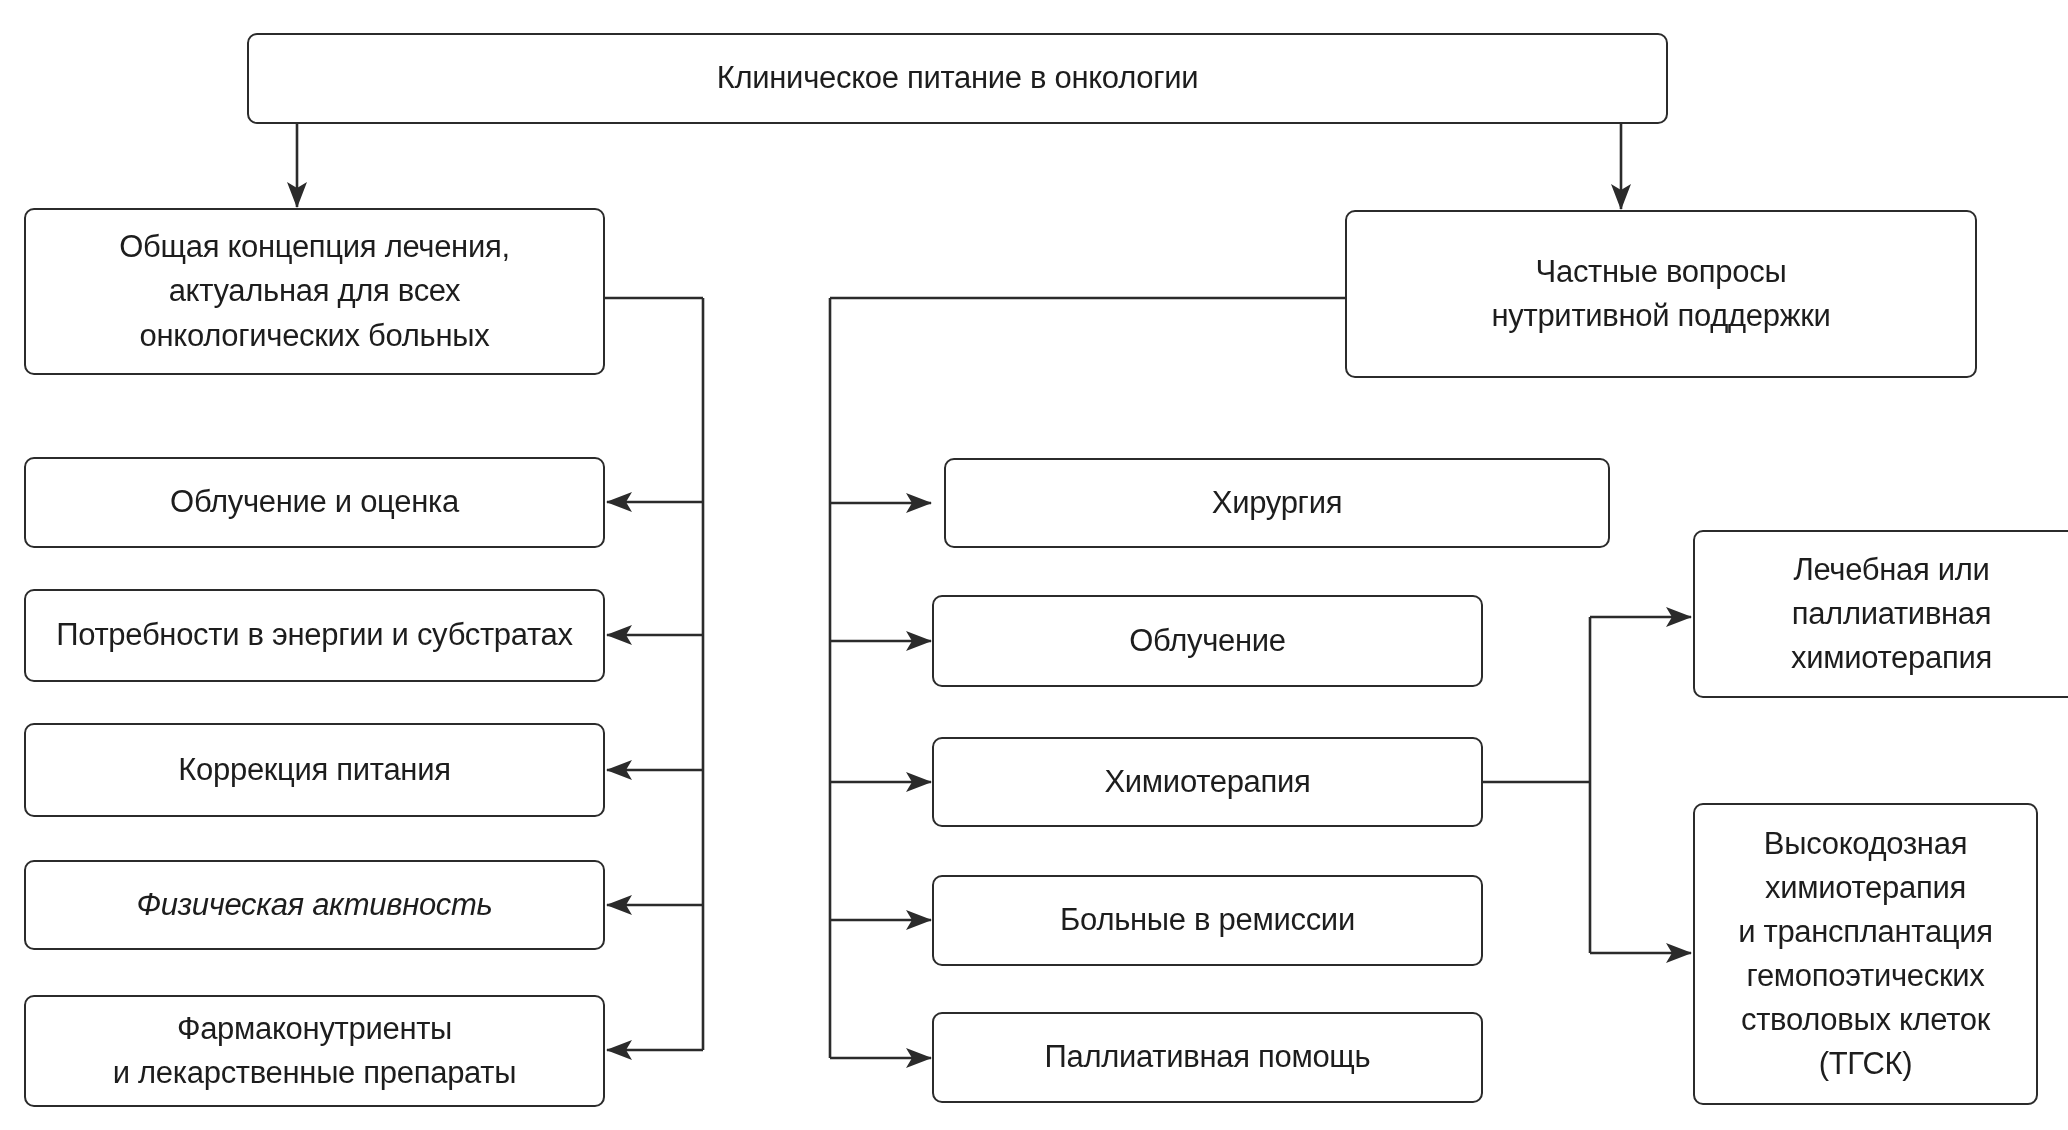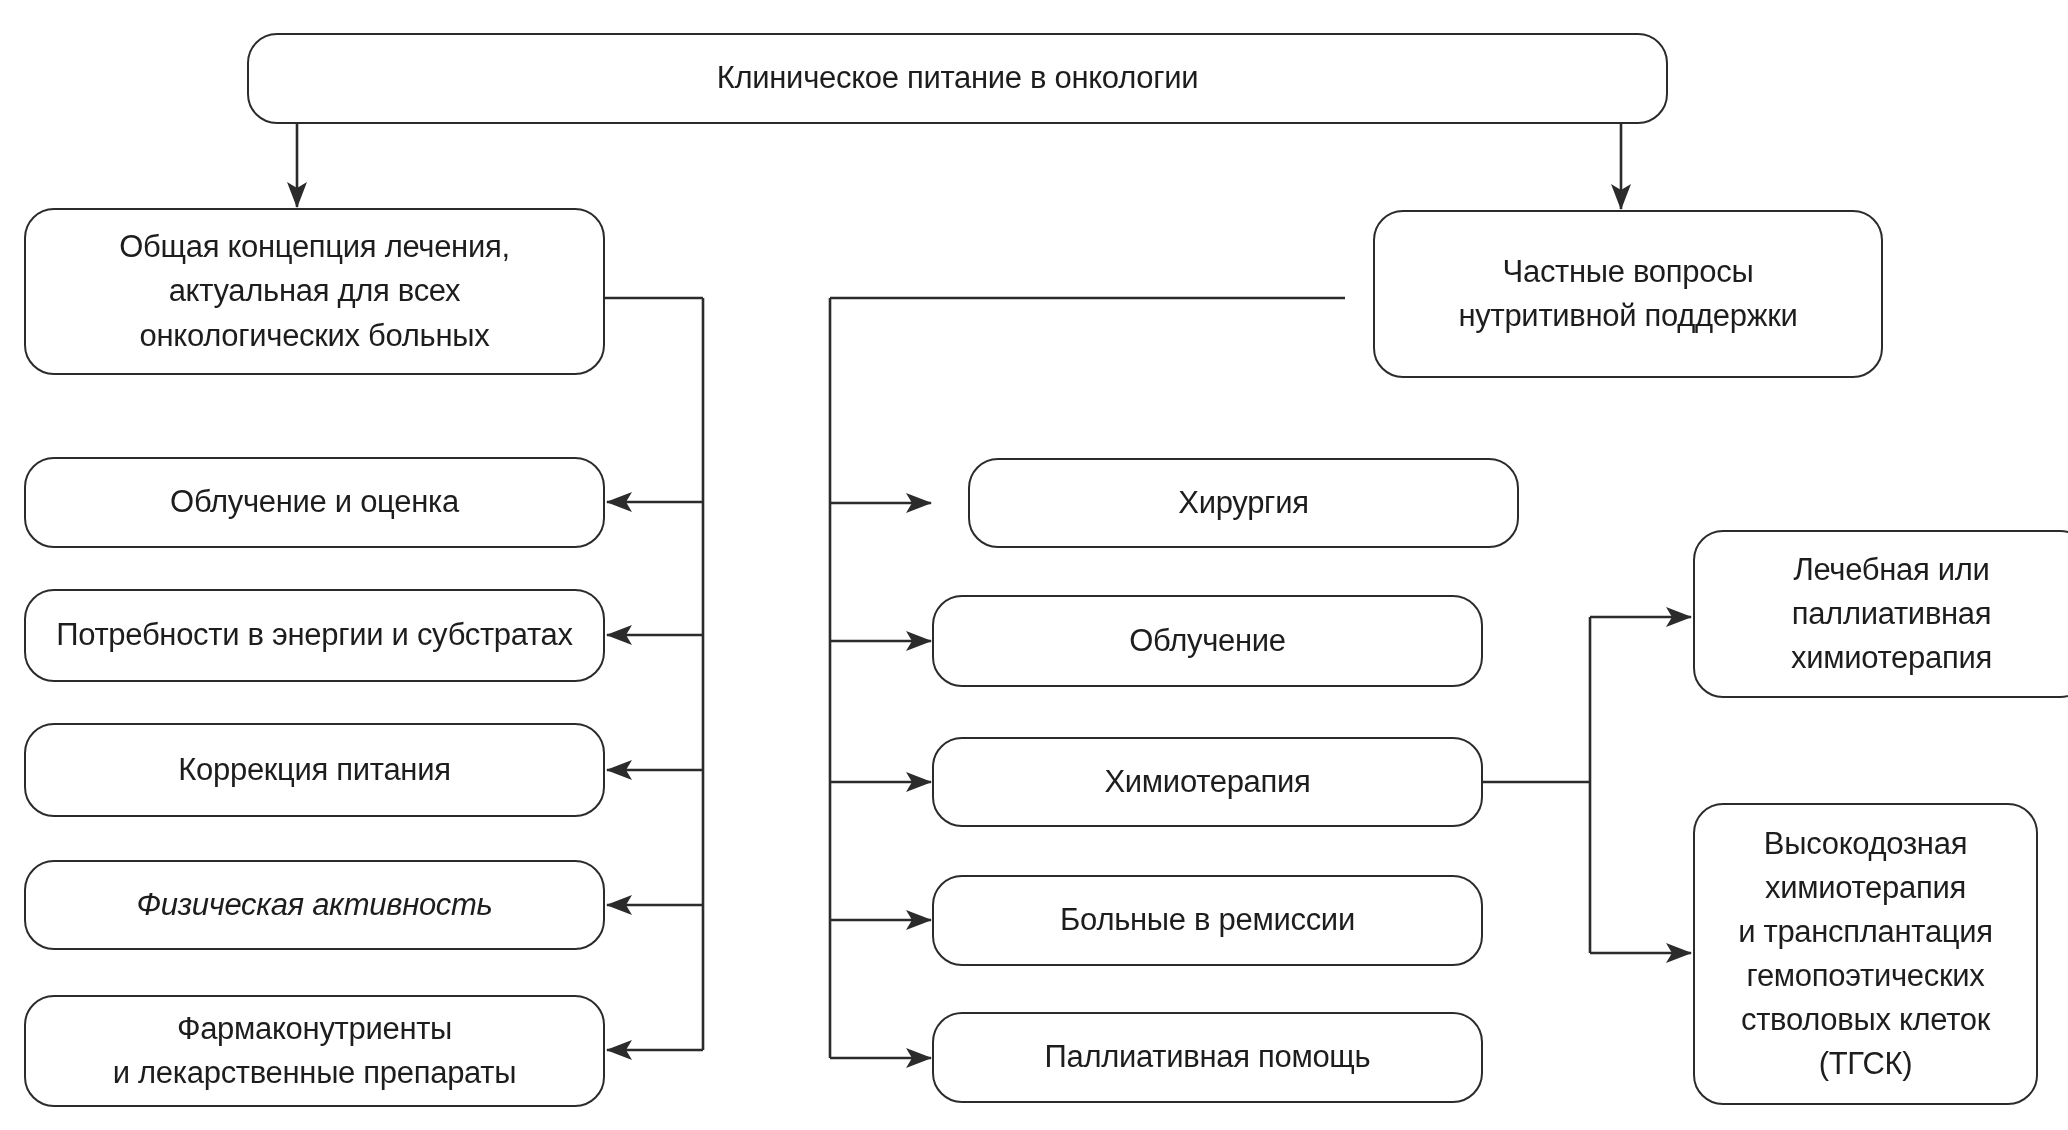--- a/index.html
+++ b/index.html
@@ -28,21 +28,21 @@
     fill: none;
   }
   #arrowhead polygon {
     fill: var(--line-color, #2b2b2b);
   }
   .box {
     position: absolute;
     box-sizing: border-box;
     background: var(--box-bg, #ffffff);
     border: 2.6px solid var(--line-color, #2b2b2b);
-    border-radius: 30px;
+    border-radius: 10px;
     display: flex;
     align-items: center;
     justify-content: center;
     text-align: center;
     padding: 14px 22px;
   }
   .box .label {
     white-space: pre-line;
     font-size: 31px;
     line-height: 1.42;
@@ -90,21 +90,21 @@
   <div class="box" style="left:247px; top:33px; width:1421px; height:91px;">
     <span class="label">Клиническое питание в онкологии</span>
   </div>
 
   <div class="box" style="left:24px; top:208px; width:581px; height:167px;">
     <span class="label">Общая концепция лечения,
 актуальная для всех
 онкологических больных</span>
   </div>
 
-  <div class="box" style="left:1373px; top:210px; width:510px; height:168px;">
+  <div class="box" style="left:1345px; top:210px; width:632px; height:168px;">
     <span class="label">Частные вопросы
 нутритивной поддержки</span>
   </div>
 
   <div class="box" style="left:24px; top:457px; width:581px; height:91px;">
     <span class="label">Облучение и оценка</span>
   </div>
 
   <div class="box" style="left:24px; top:723px; width:581px; height:94px;">
     <span class="label">Коррекция питания</span>
@@ -116,21 +116,21 @@
 
   <div class="box" style="left:24px; top:860px; width:581px; height:90px;font-style:italic;">
     <span class="label">Физическая активность</span>
   </div>
 
   <div class="box" style="left:24px; top:995px; width:581px; height:112px;">
     <span class="label">Фармаконутриенты
 и лекарственные препараты</span>
   </div>
 
-  <div class="box" style="left:968px; top:458px; width:551px; height:90px;">
+  <div class="box" style="left:944px; top:458px; width:666px; height:90px;">
     <span class="label">Хирургия</span>
   </div>
 
   <div class="box" style="left:932px; top:595px; width:551px; height:92px;">
     <span class="label">Облучение</span>
   </div>
 
   <div class="box" style="left:932px; top:737px; width:551px; height:90px;">
     <span class="label">Химиотерапия</span>
   </div>

